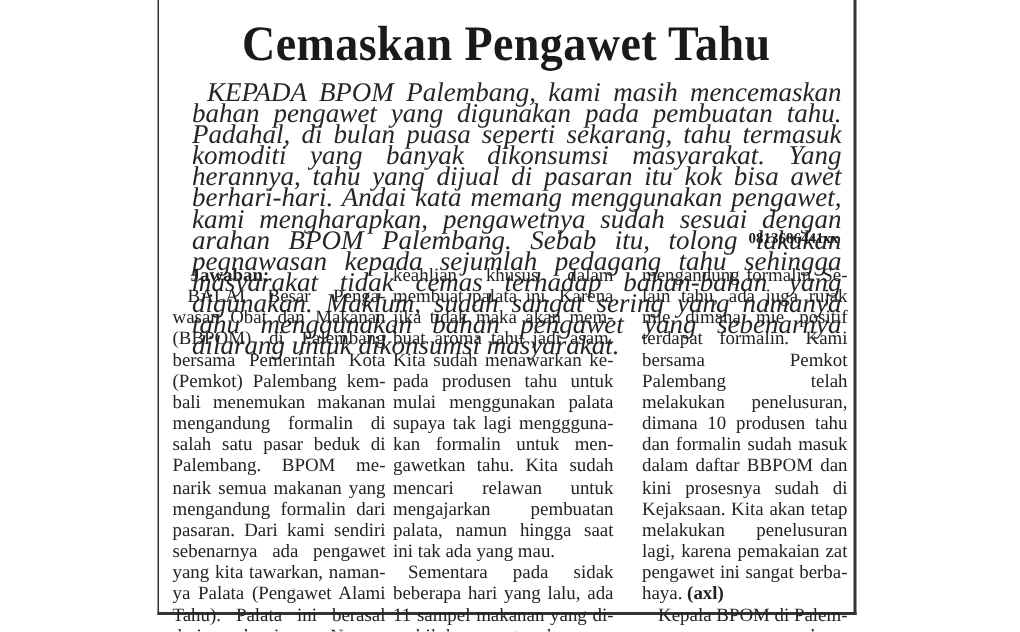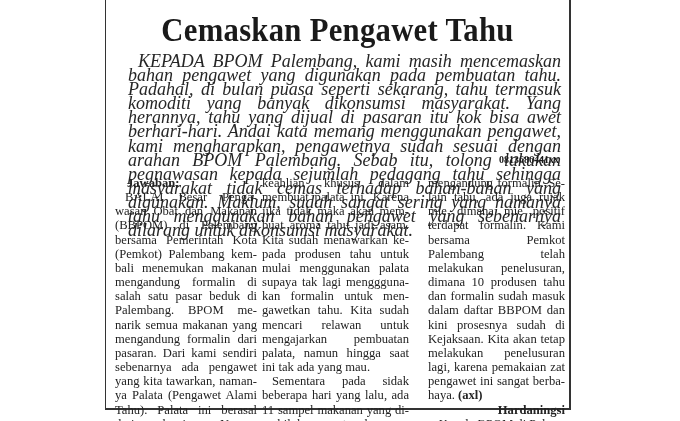--- a/index.html
+++ b/index.html
@@ -97,16 +97,15 @@
     <p class="indent">BALAI Besar Penga­wasan Obat dan Makanan (BBPOM) di Palembang bersama Pemerintah Kota (Pemkot) Palembang kem­bali menemukan makanan mengandung formalin di salah satu pasar beduk di Palembang. BPOM me­narik semua makanan yang mengandung formalin dari pasaran. Dari kami sendiri sebenarnya ada pengawet yang kita tawarkan, naman­ya Palata (Pengawet Alami Tahu). Palata ini berasal dari serak pisang. Namun butuh</p>
   </div>
 
   <div class="col col2">
     <p>keahlian khusus dalam membuat palata ini. Karena jika tidak maka akan mem­buat aroma tahu jadi asam. Kita sudah menawarkan ke­pada produsen tahu untuk mulai menggunakan palata supaya tak lagi menggguna­kan formalin untuk men­gawetkan tahu. Kita sudah mencari relawan untuk mengajarkan pembuatan palata, namun hingga saat ini tak ada yang mau.</p>
     <p class="indent">Sementara pada sidak beberapa hari yang lalu, ada 11 sampel makanan yang di­ambil dan empat makanan</p>
   </div>
 
   <div class="col col3">
     <p><span>mengandung formalin. Se­lain tahu, ada juga rujak mie dimana mie positif terdapat formalin. Kami bersama Pemkot Palembang telah melakukan penelusuran, dimana 10 produsen tahu dan formalin sudah masuk dalam daftar BBPOM dan kini prosesnya sudah di Kejaksaan. Kita akan tetap melakukan penelusuran lagi, karena pemakaian zat pengawet ini sangat berba­haya.</span> <span class="bold">(axl)</span></p>
-    <p class="author">Hardaningsi</p>
     <p class="author-title">Kepala BPOM di Palem­bang</p>
   </div>
 </div>
 
 </body></html>

